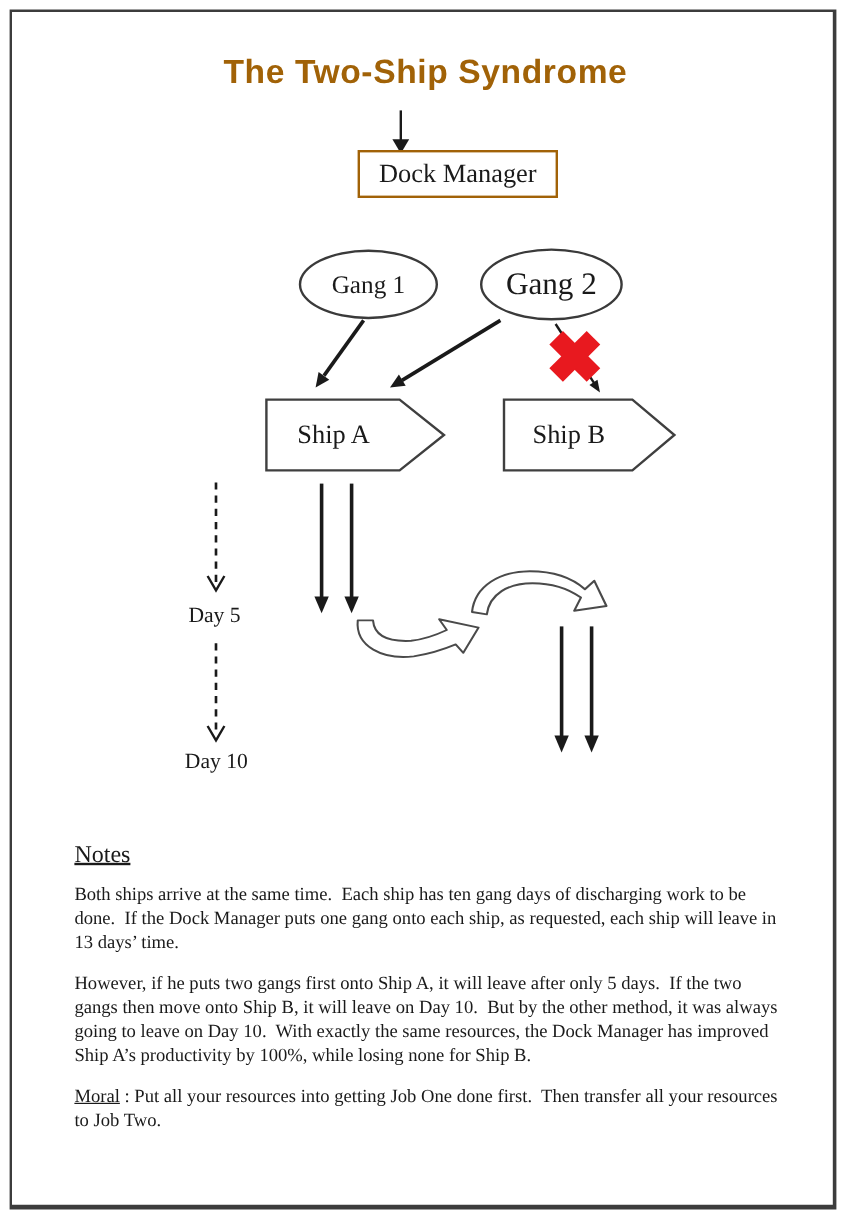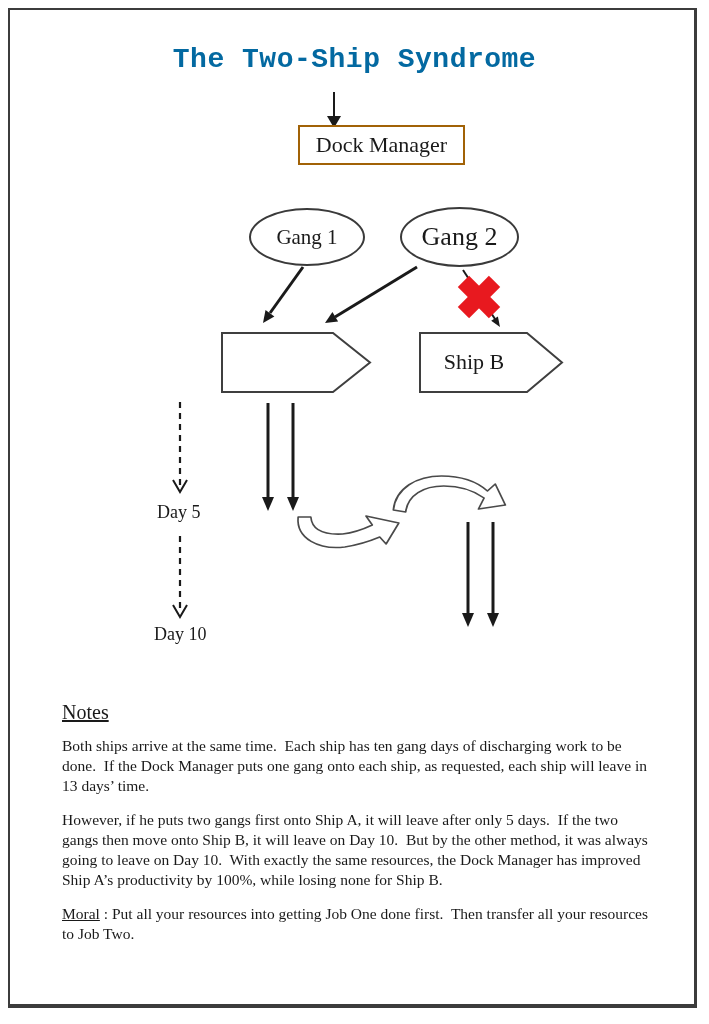--- a/index.html
+++ b/index.html
@@ -27,21 +27,21 @@
   .notes h3{margin:0;font-size:20px;font-weight:normal;text-decoration:underline;}
   .notes p{margin:14px 0 0 0;white-space:pre-wrap;}
   .u{text-decoration:underline;}
 </style>
 </head>
 <body>
 
 <div class="page">
   <div class="frame"></div>
 
-  <div class="title" style="color:#0369a1;font-family:Liberation Mono, monospace;">The Two-Ship Syndrome</div>
+  <div class="title" style="color:#a16207;">The Two-Ship Syndrome</div>
 
   <svg class="diagram-svg" viewBox="0 0 709 1024" xmlns="http://www.w3.org/2000/svg">
 
     <g stroke="#1a1a1a" fill="#1a1a1a">
       <line x1="334" y1="92" x2="334" y2="117" stroke-width="2"></line>
       <polygon points="327,116 341,116 334,128" stroke="none"></polygon>
     </g>
 
     <g stroke="#1a1a1a" fill="#1a1a1a">
       <line x1="303" y1="267" x2="270" y2="313" stroke-width="3"></line>
@@ -107,20 +107,21 @@
   </div>
 
   <div class="node gang1">
     <span>Gang 1</span>
   </div>
 
   <div class="node gang2">
     <span>Gang 2</span>
   </div>
 
+  <div class="ship-label ship-a-label">Ship A</div>
   <div class="ship-label ship-b-label">Ship B</div>
 
   <div class="day-label day5">Day 5</div>
   <div class="day-label day10">Day 10</div>
 
   <div class="notes">
     <h3>Notes</h3>
     <p>Both ships arrive at the same time.  Each ship has ten gang days of discharging work to be done.  If the Dock Manager puts one gang onto each ship, as requested, each ship will leave in 13 days’ time.</p>
     <p>However, if he puts two gangs first onto Ship A, it will leave after only 5 days.  If the two gangs then move onto Ship B, it will leave on Day 10.  But by the other method, it was always going to leave on Day 10.  With exactly the same resources, the Dock Manager has improved Ship A’s productivity by 100%, while losing none for Ship B.</p>
     <p><span class="u">Moral</span><span> : Put all your resources into getting Job One done first.  Then transfer all your resources to Job Two.</span></p>

